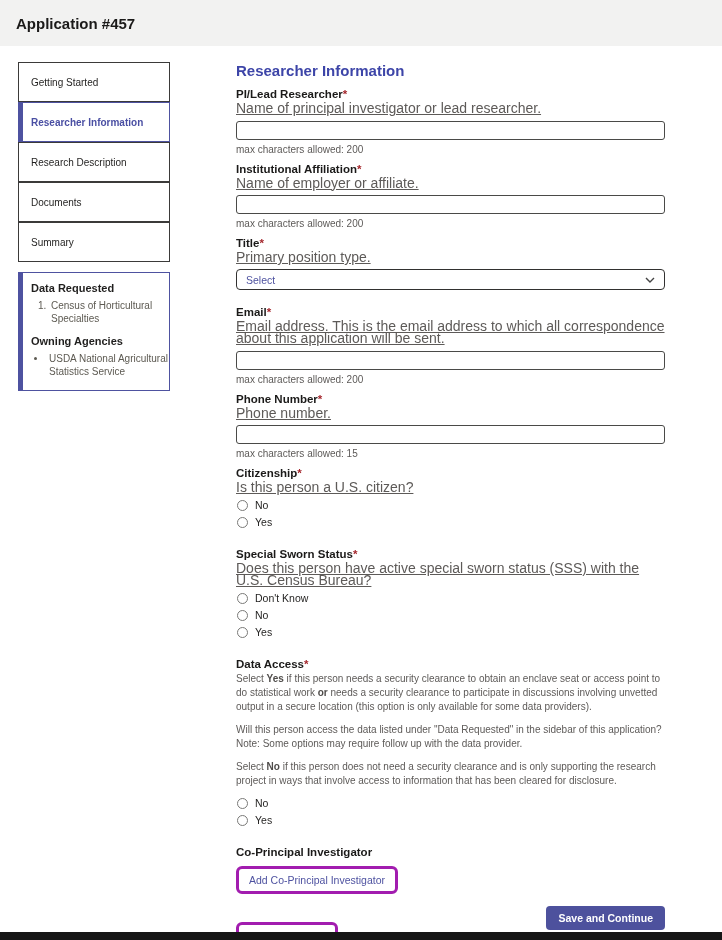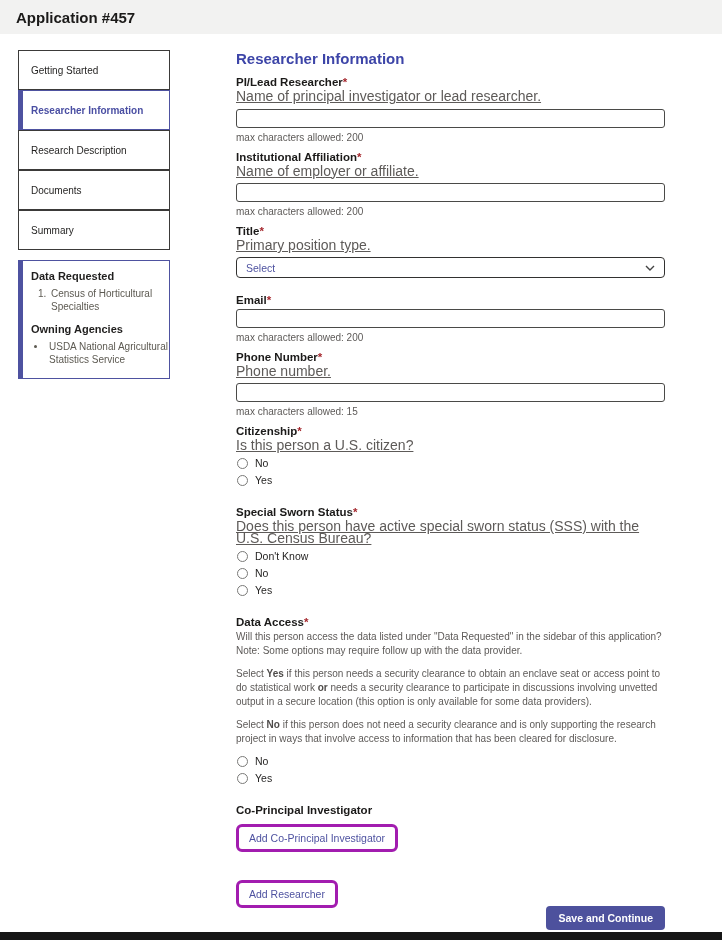--- a/index.html
+++ b/index.html
@@ -6,21 +6,21 @@
   html, body { width: 722px; height: 940px; }
   body {
     font-family: "Liberation Sans", sans-serif;
     background: #ffffff;
     color: #1b1a19;
     position: relative;
     overflow: hidden;
   }
   
   .header {
-    height: 34px;
+    height: 46px;
     background: #f2f2f1;
     display: flex;
     align-items: center;
     padding: 0 16px;
   }
   .header h1 { font-size: 15px; font-weight: bold; color: #1b1a19; }
 
   
   .content { display: flex; padding-left: 18px; }
   .sidebar { width: 152px; flex: none; margin-top: 16px; }
@@ -207,20 +207,21 @@
       <div class="select">
         <span class="sel-text">Select</span>
         <svg width="10" height="6" viewBox="0 0 10 6">
             <polyline points="1,1 5,5 9,1" fill="none" stroke="#444" stroke-width="1.4"></polyline>
           </svg>
       </div>
     </div>
 
     <div class="field">
       <div class="label"><span>Email</span><span class="req">*</span></div>
+      <div class="help">Email address. This is the email address to which all correspondence about this application will be sent.</div>
       <input type="text" class="text-input" value="" style="">
       <div class="max-note">max characters allowed: 200</div>
     </div>
 
     <div class="field">
       <div class="label"><span>Phone Number</span><span class="req">*</span></div>
       <div class="help">Phone number.</div>
       <input type="text" class="text-input" value="" style="">
       <div class="max-note">max characters allowed: 15</div>
     </div>
@@ -250,22 +251,22 @@
         <label>No</label>
       </div>
       <div class="radio-row">
         <input type="radio" name="sss" style="">
         <label>Yes</label>
       </div>
     </div>
 
     <div class="field field-radio">
       <div class="label"><span>Data Access</span><span class="req">*</span></div>
+      <div class="para"><span>Select </span><b>Yes</b><span> if this person needs a security clearance to obtain an enclave seat or access point to do statistical work </span><b>or</b><span> needs a security clearance to participate in discussions involving unvetted output in a secure location (this option is only available for some data providers).</span></div>
       <div class="para">Will this person access the data listed under "Data Requested" in the sidebar of this application? Note: Some options may require follow up with the data provider.</div>
-      <div class="para"><span>Select </span><b>Yes</b><span> if this person needs a security clearance to obtain an enclave seat or access point to do statistical work </span><b>or</b><span> needs a security clearance to participate in discussions involving unvetted output in a secure location (this option is only available for some data providers).</span></div>
       <div class="para"><span>Select </span><b>No</b><span> if this person does not need a security clearance and is only supporting the research project in ways that involve access to information that has been cleared for disclosure.</span></div>
       <div class="radio-row">
         <input type="radio" name="dataaccess" style="">
         <label>No</label>
       </div>
       <div class="radio-row">
         <input type="radio" name="dataaccess" style="">
         <label>Yes</label>
       </div>
     </div>

